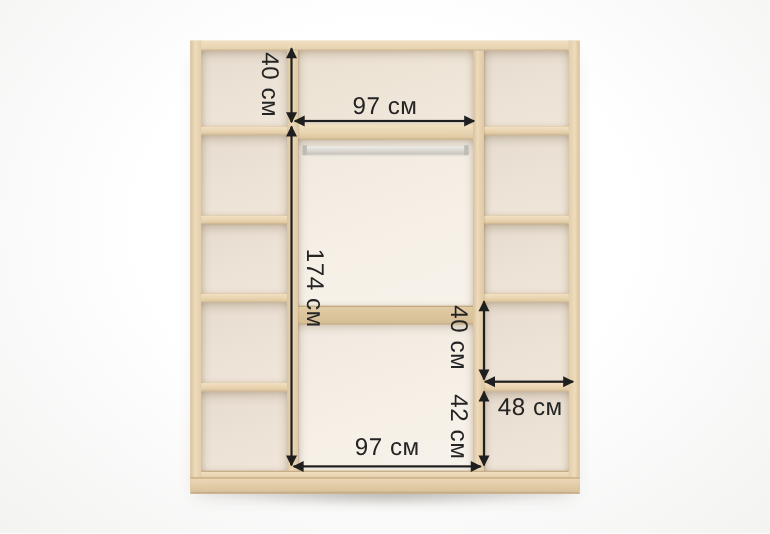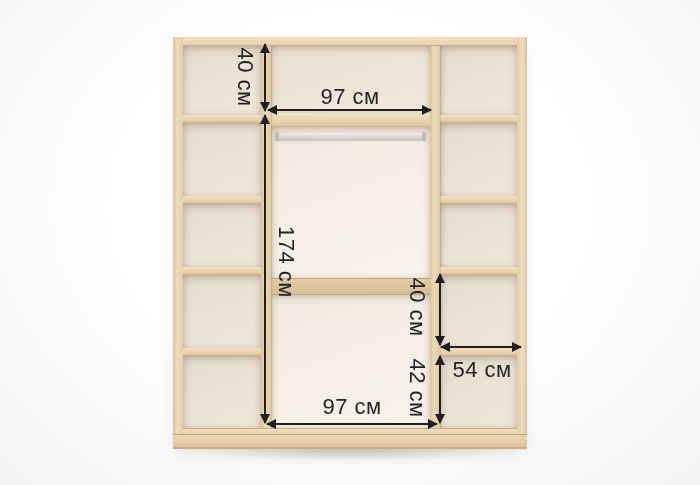--- a/index.html
+++ b/index.html
@@ -132,17 +132,17 @@
   <div class="dim-line-v" style="left:264px;top:115px;height:308px;"></div>
   <div class="dim-label vertical" style="left:286px;top:262px;">174 см</div>
 
   <div class="dim-line-v" style="left:439px;top:274px;height:71px;"></div>
   <div class="dim-label vertical" style="left:417px;top:307px;">40 см</div>
 
   <div class="dim-line-v" style="left:439px;top:356px;height:67px;"></div>
   <div class="dim-label vertical" style="left:417px;top:388px;">42 см</div>
 
   <div class="dim-line-h" style="left:441px;top:346px;width:80px;"></div>
-  <div class="dim-label" style="left:482px;top:370px;">54 см</div>
+  <div class="dim-label" style="left:482px;top:370px;">48 см</div>
 
   <div class="dim-line-h" style="left:267px;top:423px;width:170px;"></div>
   <div class="dim-label" style="left:352px;top:407px;">97 см</div>
 </div>
 
 </body></html>

